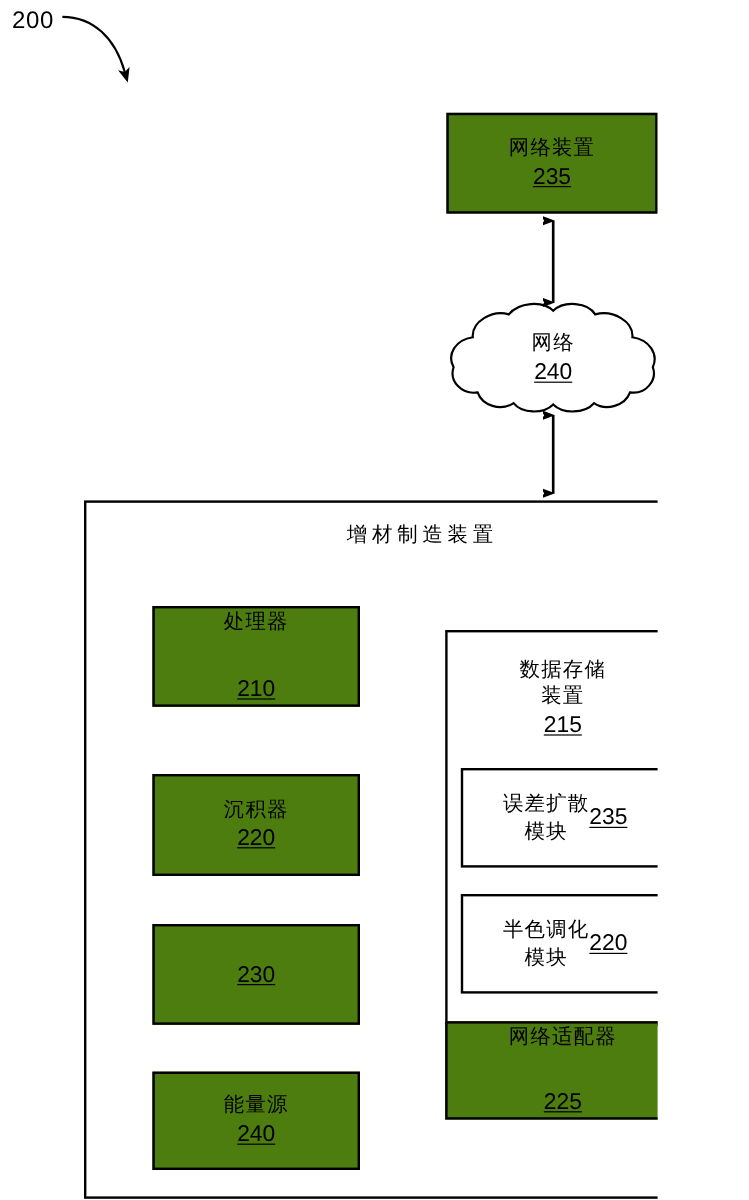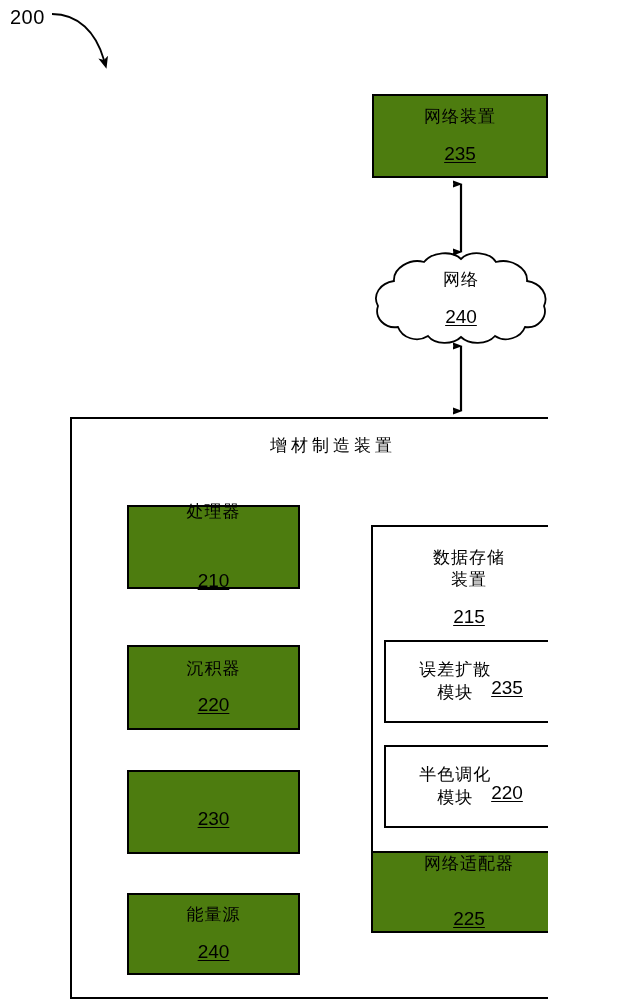--- a/index.html
+++ b/index.html
@@ -41,21 +41,21 @@
     white-space: pre-line;
   }
   .cn.spaced { letter-spacing: 4px; }
 
   .num {
     font-family: "Liberation Sans", "DejaVu Sans", sans-serif;
     font-size: 19px;
     line-height: 1.25;
     text-decoration: underline;
     text-underline-offset: 2px;
-    margin-top: 13px;
+    margin-top: 1px;
     letter-spacing: 0px;
   }
 
   
   #fig-label {
     position: absolute;
     left: 10px;
     top: 6px;
     font-family: "Liberation Sans", "DejaVu Sans", sans-serif;
     font-size: 20px;
@@ -82,20 +82,21 @@
     box-sizing: border-box;
     border: 2px solid #000000;
     background: #ffffff;
   }
   #main-title {
     position: absolute;
     left: 0;
     top: 16px;
     width: 100%;
     text-align: center;
+    padding-left: 19px;
   }
 
   
   #storage-box {
     position: absolute;
     left: 371px;
     top: 525px;
     width: 196px;
     height: 330px;
     box-sizing: border-box;

